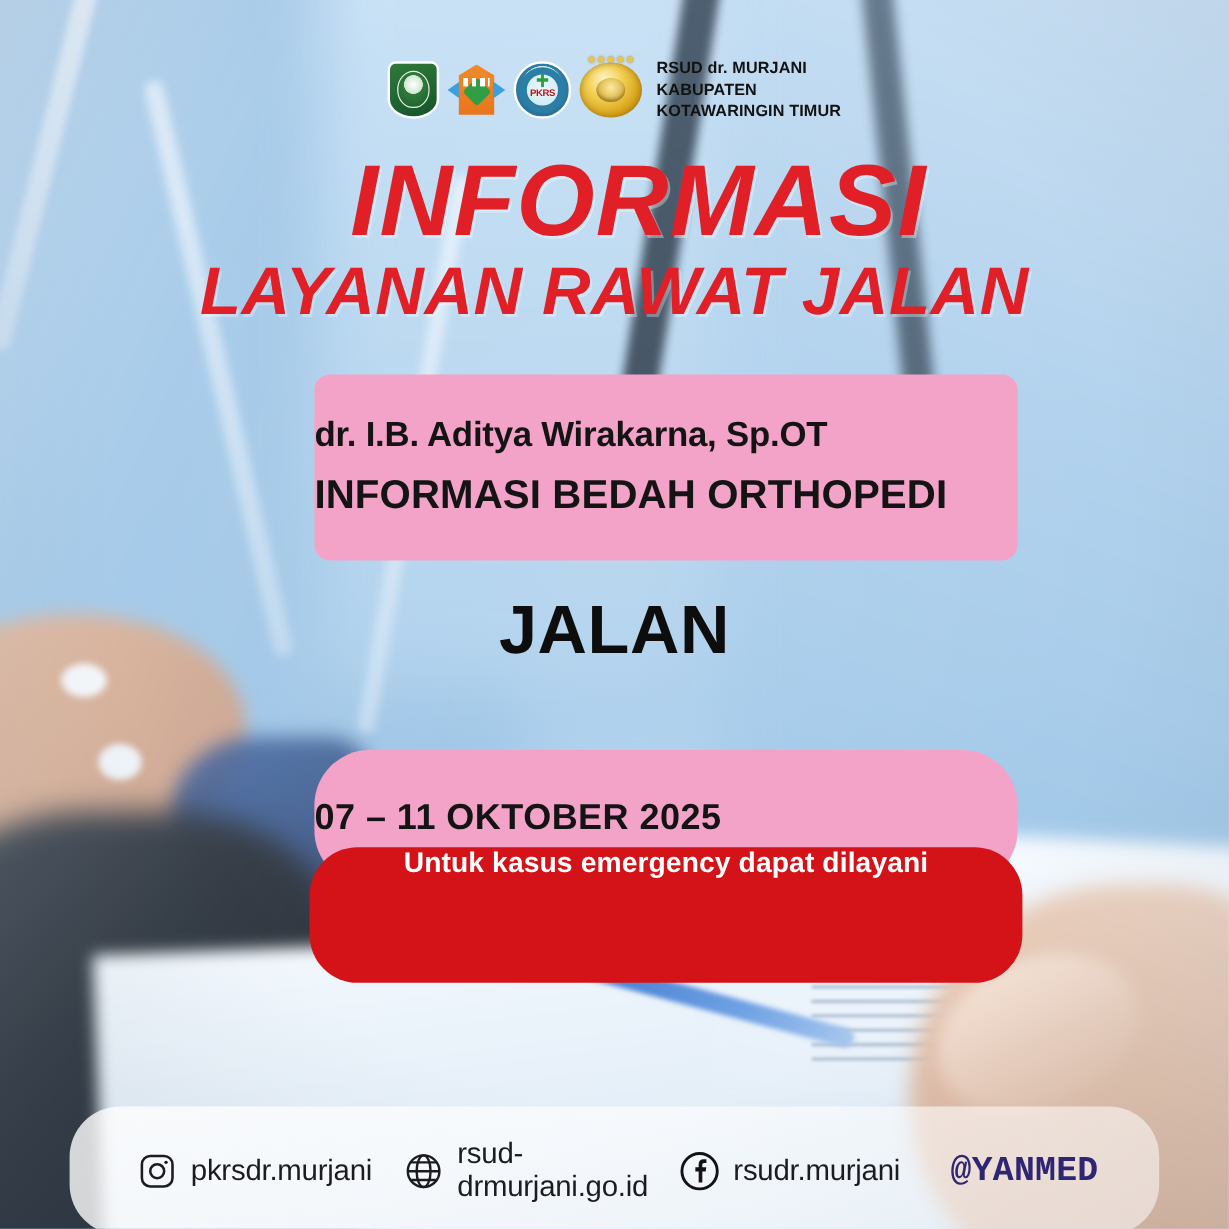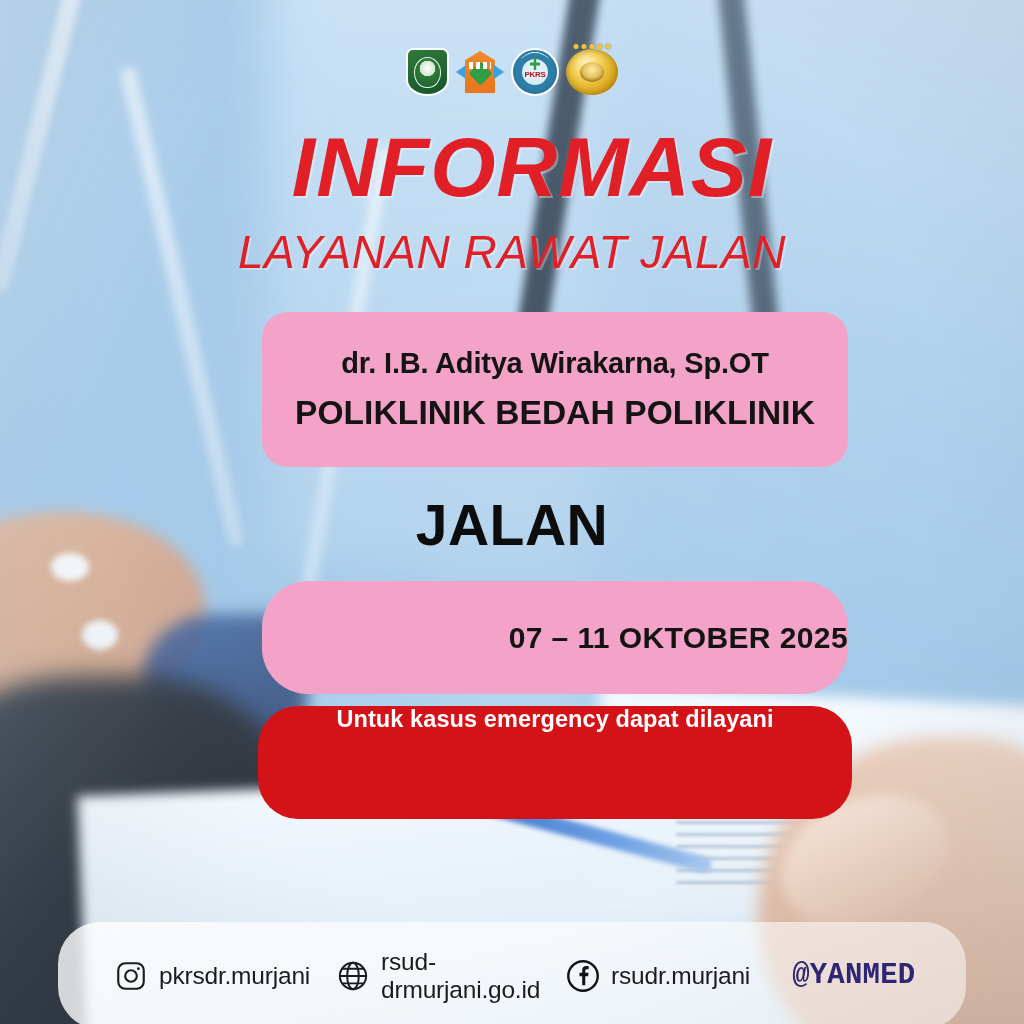--- a/index.html
+++ b/index.html
@@ -220,45 +220,45 @@
 
   
   .title-wrap { position:absolute; left:0; right:0; top:126px; text-align:center; }
   .title-main {
     font-size:84px; font-weight:bold; font-style:italic; color:#e01f26;
     letter-spacing:1px; line-height:.98;
     text-shadow:2px 2px 0 rgba(255,255,255,.35);
     padding-left:40px;
   }
   .title-sub {
-    font-size:46px; font-weight:normal; font-style:italic; color:#e01f26;
-    letter-spacing:.5px; line-height:1.05; margin-top:20px;
+    font-size:56px; font-weight:bold; font-style:italic; color:#e01f26;
+    letter-spacing:.5px; line-height:1.05; margin-top:6px;
     text-shadow:2px 2px 0 rgba(255,255,255,.3);
   }
 
   
   .card-doctor {
     position:absolute; left:262px; width:586px; top:312px; height:155px;
-    background:#f4a3c8; border-radius:26px;
-    display:flex; flex-direction:column; align-items:center; justify-content:center; gap:14px;
+    background:#f4a3c8; border-radius:13px;
+    display:flex; flex-direction:column; align-items:flex-start; justify-content:center; gap:14px;
   }
   .doctor-name { font-size:29px; font-weight:bold; color:#141414; letter-spacing:-.2px; }
   .clinic-name { font-size:33.5px; font-weight:bold; color:#141414; letter-spacing:.1px; }
 
   
   .status {
     position:absolute; left:0; right:0; top:492px; text-align:center;
     font-size:57px; font-weight:bold; color:#0d0d0d; letter-spacing:.5px;
   }
 
   
   .card-date {
-    position:absolute; left:262px; width:586px; top:581px; height:113px;
+    position:absolute; left:262px; width:586px; top:625px; height:113px;
     background:#f4a3c8; border-radius:46px;
-    display:flex; align-items:center; justify-content:flex-end;
+    display:flex; align-items:center; justify-content:flex-start;
   }
   .date-text { font-size:30px; font-weight:bold; color:#141414; letter-spacing:.4px; }
 
   
   .card-emergency {
     position:absolute; left:258px; width:594px; top:706px; height:113px;
     background:#d31317; border-radius:40px;
     display:flex; flex-direction:column; align-items:center; justify-content:space-between; gap:5px;
   }
   .emg-line { font-size:23.5px; font-weight:bold; color:#fff; letter-spacing:.1px; }
@@ -341,31 +341,34 @@
               <i></i>
               <i></i>
               <i></i>
               <i></i>
               <i></i>
             </span>
           <span class="face"></span>
         </div>
 
       </div>
+      <div class="org-name">RSUD dr. MURJANI
+KABUPATEN
+KOTAWARINGIN TIMUR</div>
     </div>
   </div>
 
   <div class="title-wrap">
     <div class="title-main">INFORMASI</div>
     <div class="title-sub">LAYANAN RAWAT JALAN</div>
   </div>
 
   <div class="card-doctor">
     <div class="doctor-name">dr. I.B. Aditya Wirakarna, Sp.OT</div>
-    <div class="clinic-name">POLIKLINIK BEDAH POLIKLINIK</div>
+    <div class="clinic-name">INFORMASI BEDAH ORTHOPEDI</div>
   </div>
 
   <div class="status">JALAN</div>
 
   <div class="card-date">
     <div class="date-text">07 – 11 OKTOBER 2025</div>
   </div>
 
   <div class="card-emergency">
     <div class="emg-line">Untuk kasus emergency dapat dilayani</div>

